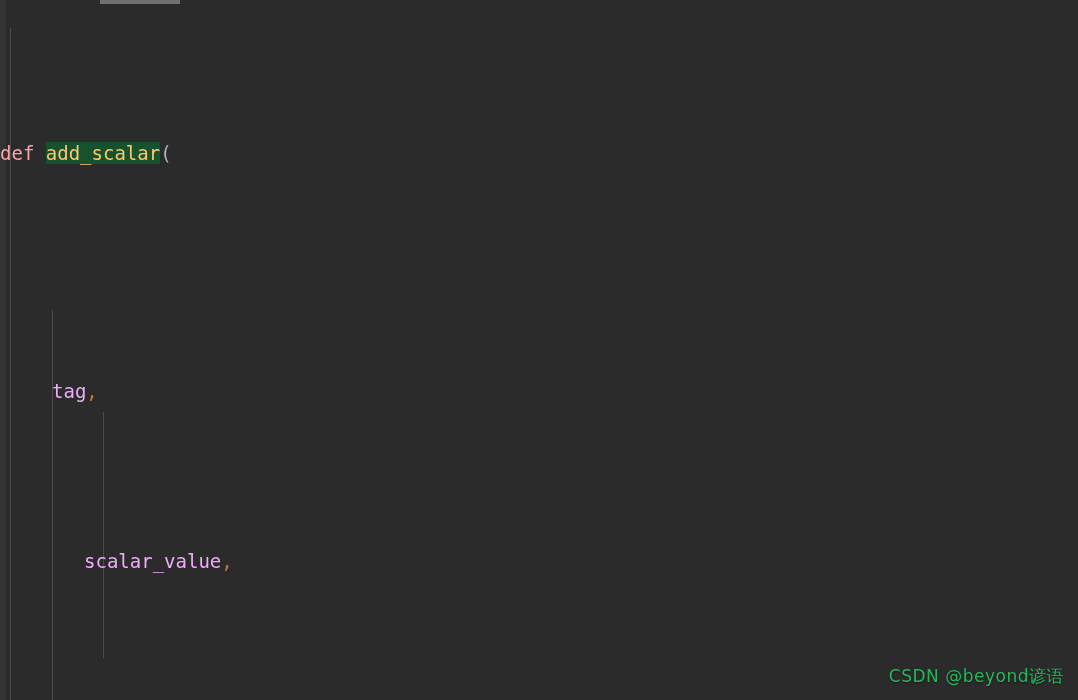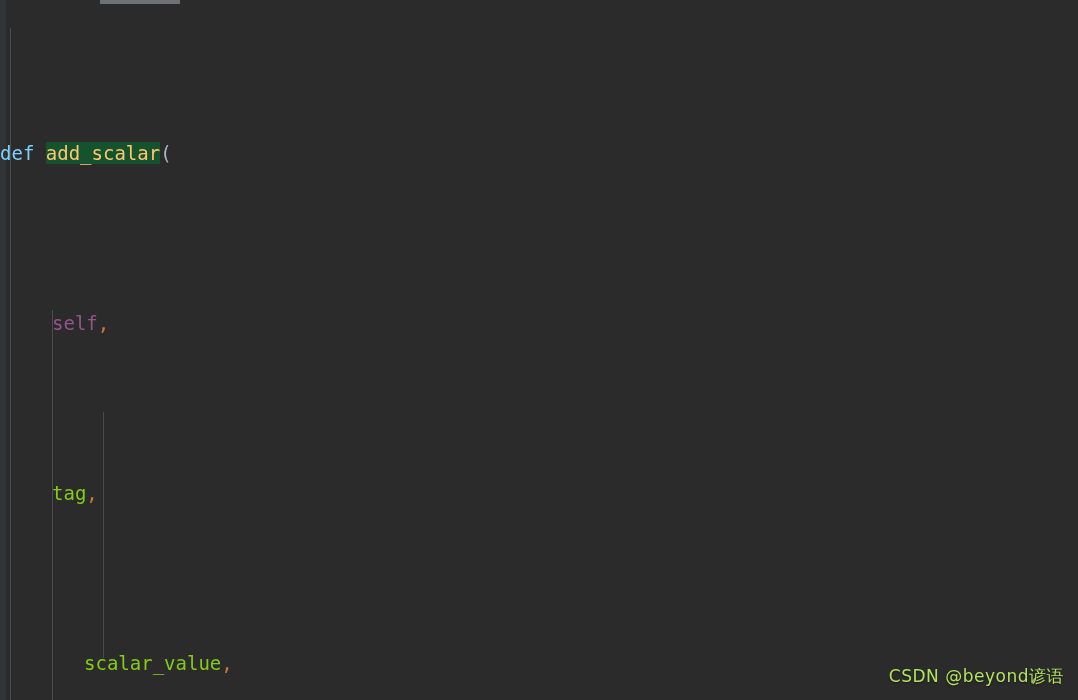--- a/index.html
+++ b/index.html
@@ -67,33 +67,33 @@
     white-space: pre;
     letter-spacing: 0px;
   }
   .line {
     height: 34px;
     white-space: pre;
     position: relative;
   }
 
   
-  .t-kw      { color: #7dd3fc; }            
+  .t-kw      { color: #fca5a5; }            
   .t-fn-hl   { color: #ffc66d; background: #14532d; }  
   .t-self    { color: #94558d; }            
-  .t-param   { color: #84cc16; }            
+  .t-param   { color: #f0abfc; }            
   .t-punct   { color: #a9b7c6; }
   .t-comma   { color: #cc7832; }
 
   
   .watermark {
     position: absolute;
     right: 14px;
     bottom: 12px;
-    color: #bef264;
+    color: #22c55e;
     font-family: "DejaVu Sans", "Liberation Sans", sans-serif;
     font-size: 17px;
     letter-spacing: 0.5px;
     z-index: 8;
     opacity: 0.92;
     text-shadow: 0 1px 2px rgba(0,0,0,.55);
   }
 </style>
 </head>
 <body>
@@ -107,21 +107,20 @@
   <div class="indent-guide ig-3"></div>
 
   <div class="top-selection"></div>
 
   <div class="code">
 
     
     <div class="line" style="padding-left:0px;"><span class="t-kw">def</span><span class="t-punct"> </span><span class="t-fn-hl">add_scalar</span><span class="t-punct">(</span></div>
 
     
-    <div class="line" style="padding-left:52px;"><span class="t-self">self</span><span class="t-comma">,</span></div>
 
     
     <div class="line" style="padding-left:52px;"><span class="t-param">tag</span><span class="t-comma">,</span></div>
 
     
     <div class="line" style="padding-left:52px;margin-left:32px;"><span class="t-param">scalar_value</span><span class="t-comma">,</span></div>
 
     
     
 

